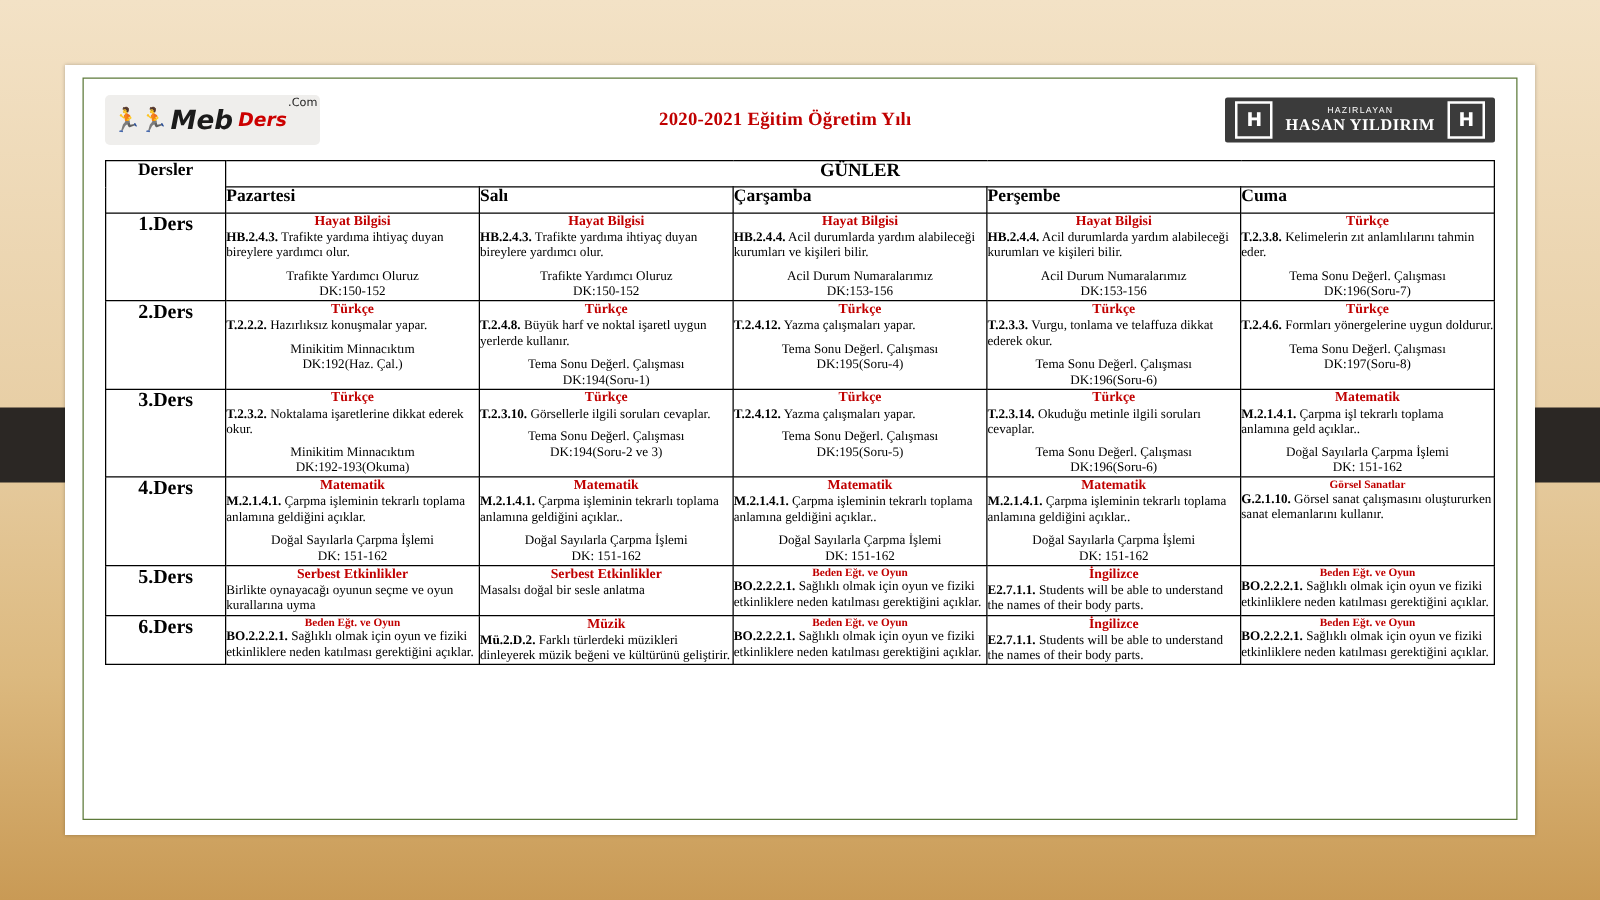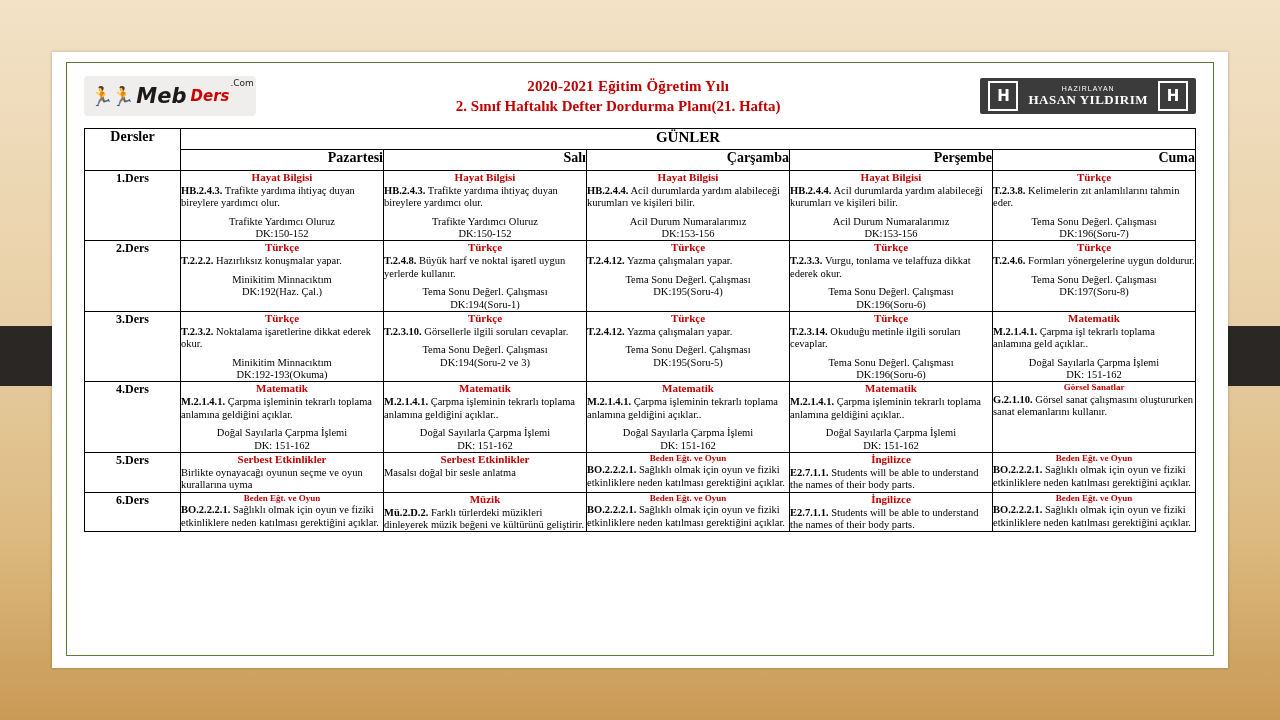--- a/index.html
+++ b/index.html
@@ -173,30 +173,30 @@
     height: 20px;
     vertical-align: middle;
   }
   .dersler-head {
     text-align: center;
     font-weight: bold;
     font-size: 14px;
     vertical-align: middle;
   }
   .dayname {
-    text-align: right;
+    text-align: left;
     font-weight: bold;
     font-size: 14px;
     height: 20px;
     vertical-align: middle;
   }
   .ders-label {
     text-align: center;
     font-weight: bold;
-    font-size: 12px;
+    font-size: 16px;
     vertical-align: middle;
   }
   .cell {
     padding: 2px 3px 3px 4px;
     font-size: 10.5px;
     line-height: 1.18;
   }
   .subject {
     text-align: center;
     color: #c00000;
@@ -231,21 +231,20 @@
   <div class="header">
     <div class="logo">
       <span class="logo-run">🏃🏃</span>
       <span class="logo-meb">Meb</span>
       <span class="logo-ders">Ders</span>
       <span class="logo-com">.Com</span>
     </div>
 
     <div class="title-block">
       <div class="title-line1">2020-2021 Eğitim Öğretim Yılı</div>
-      <div class="title-line2">2. Sınıf Haftalık Defter Dordurma Planı(21. Hafta)</div>
     </div>
 
     <div class="author">
       <div class="mark">H</div>
       <div class="names">
         <div class="prep">HAZIRLAYAN</div>
         <div class="name">HASAN YILDIRIM</div>
       </div>
       <div class="mark">H</div>
     </div>

